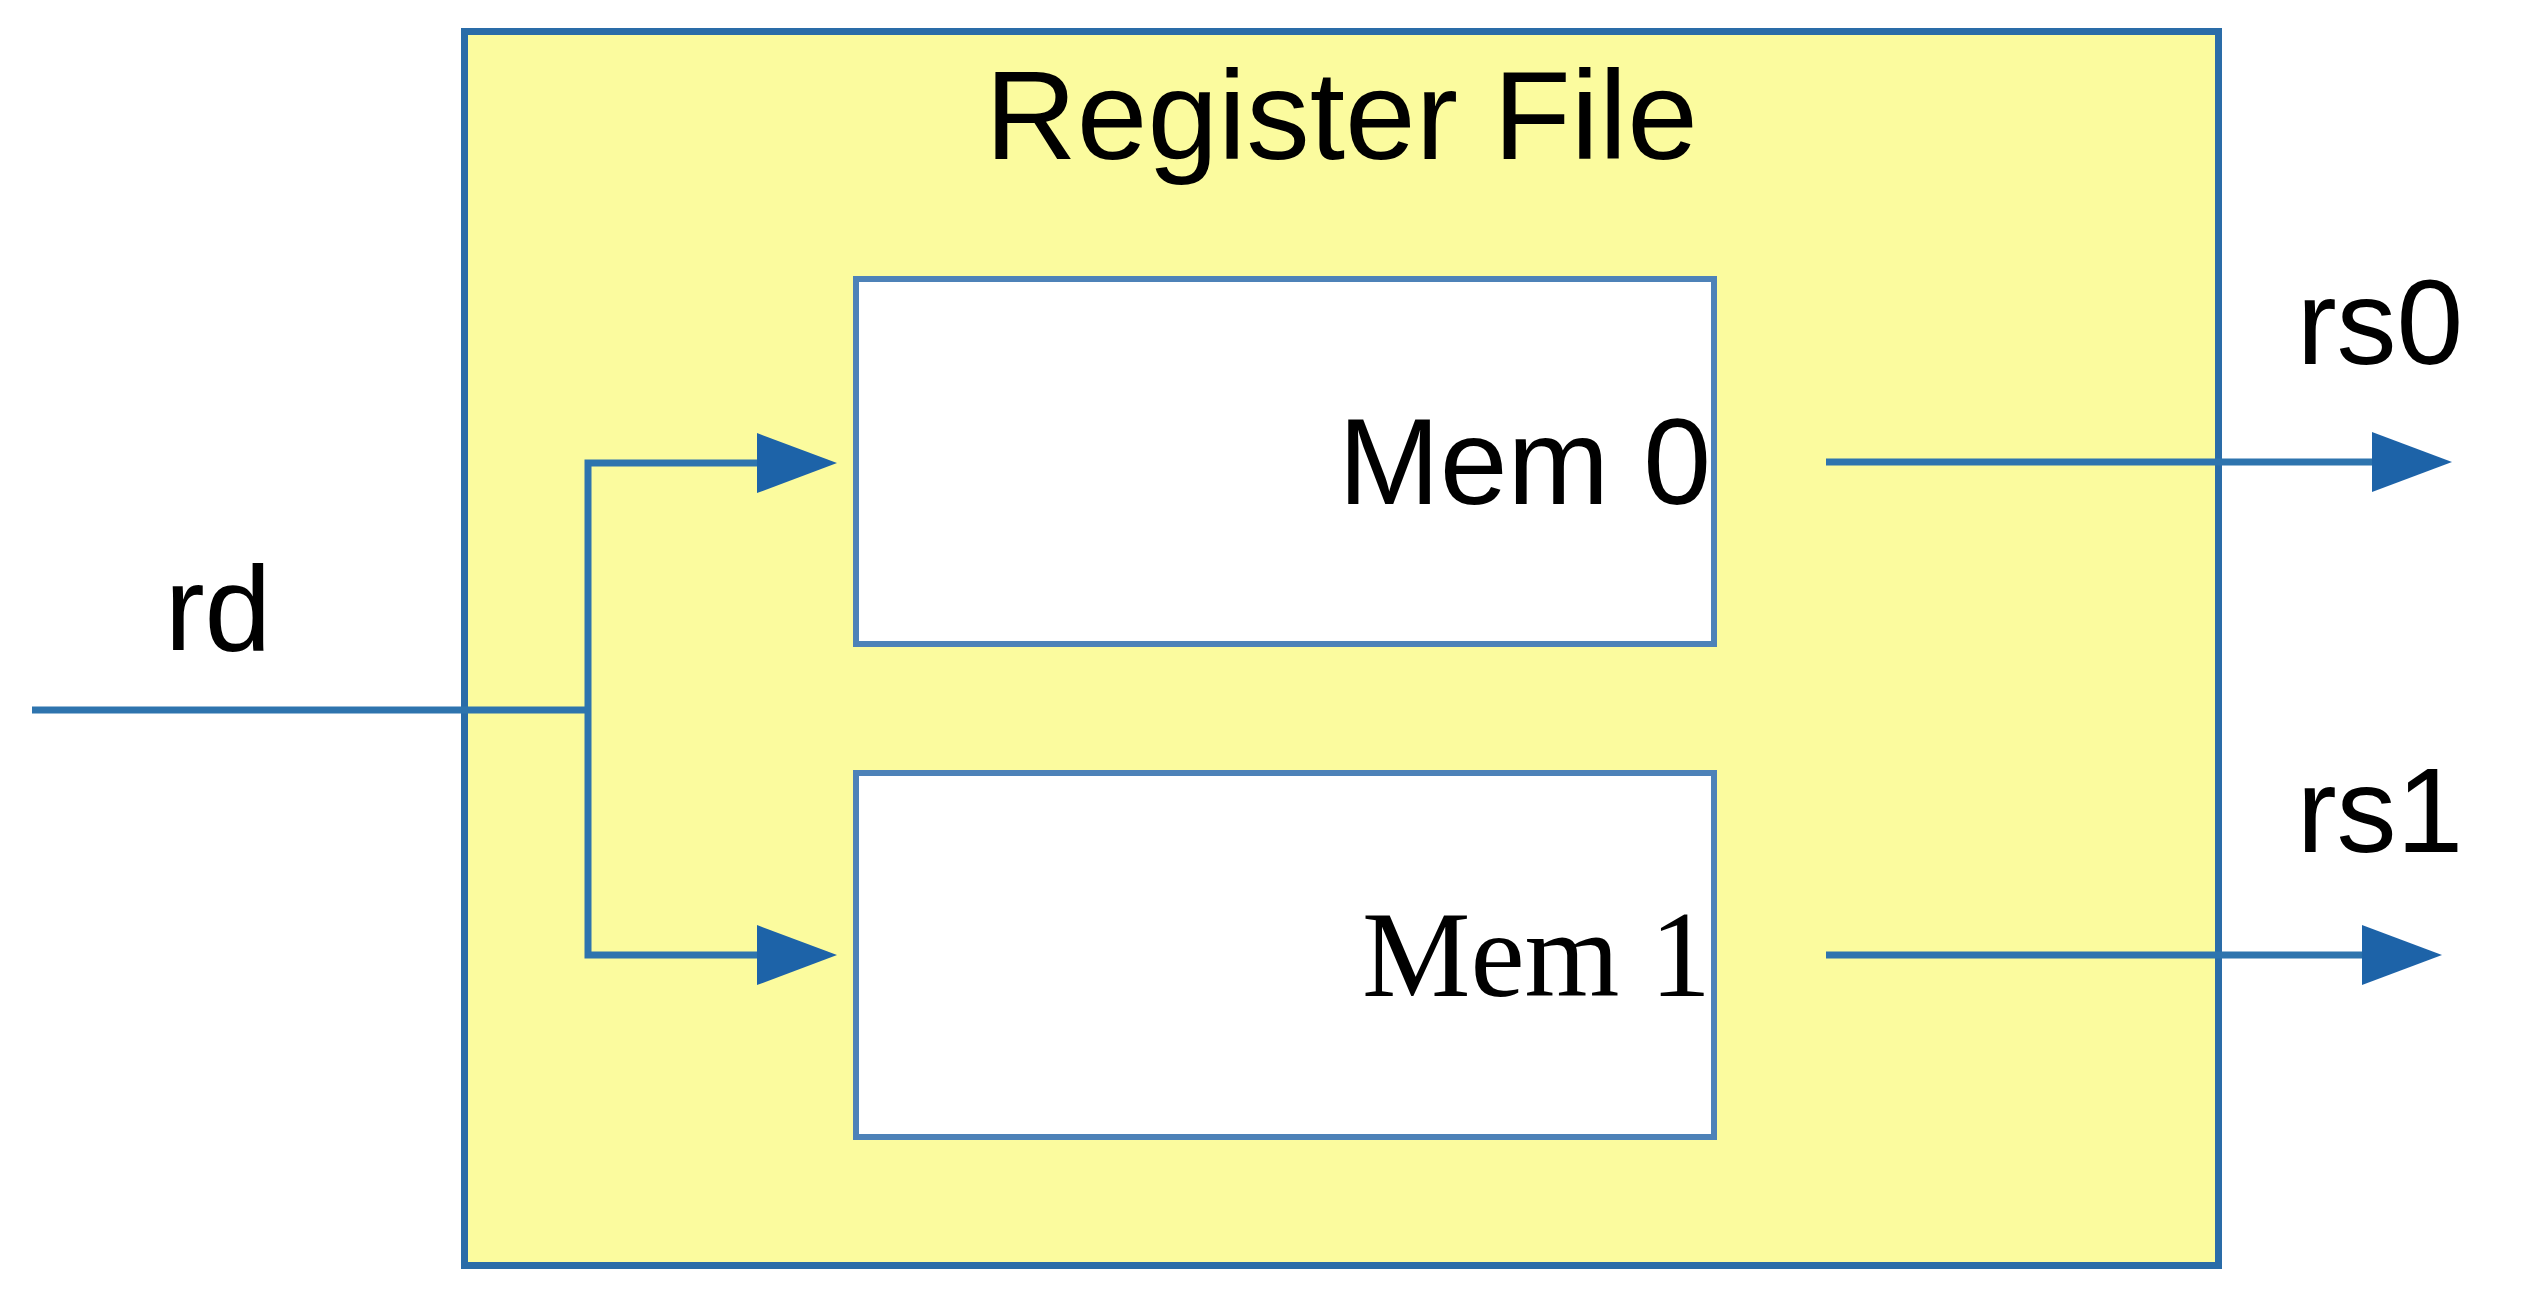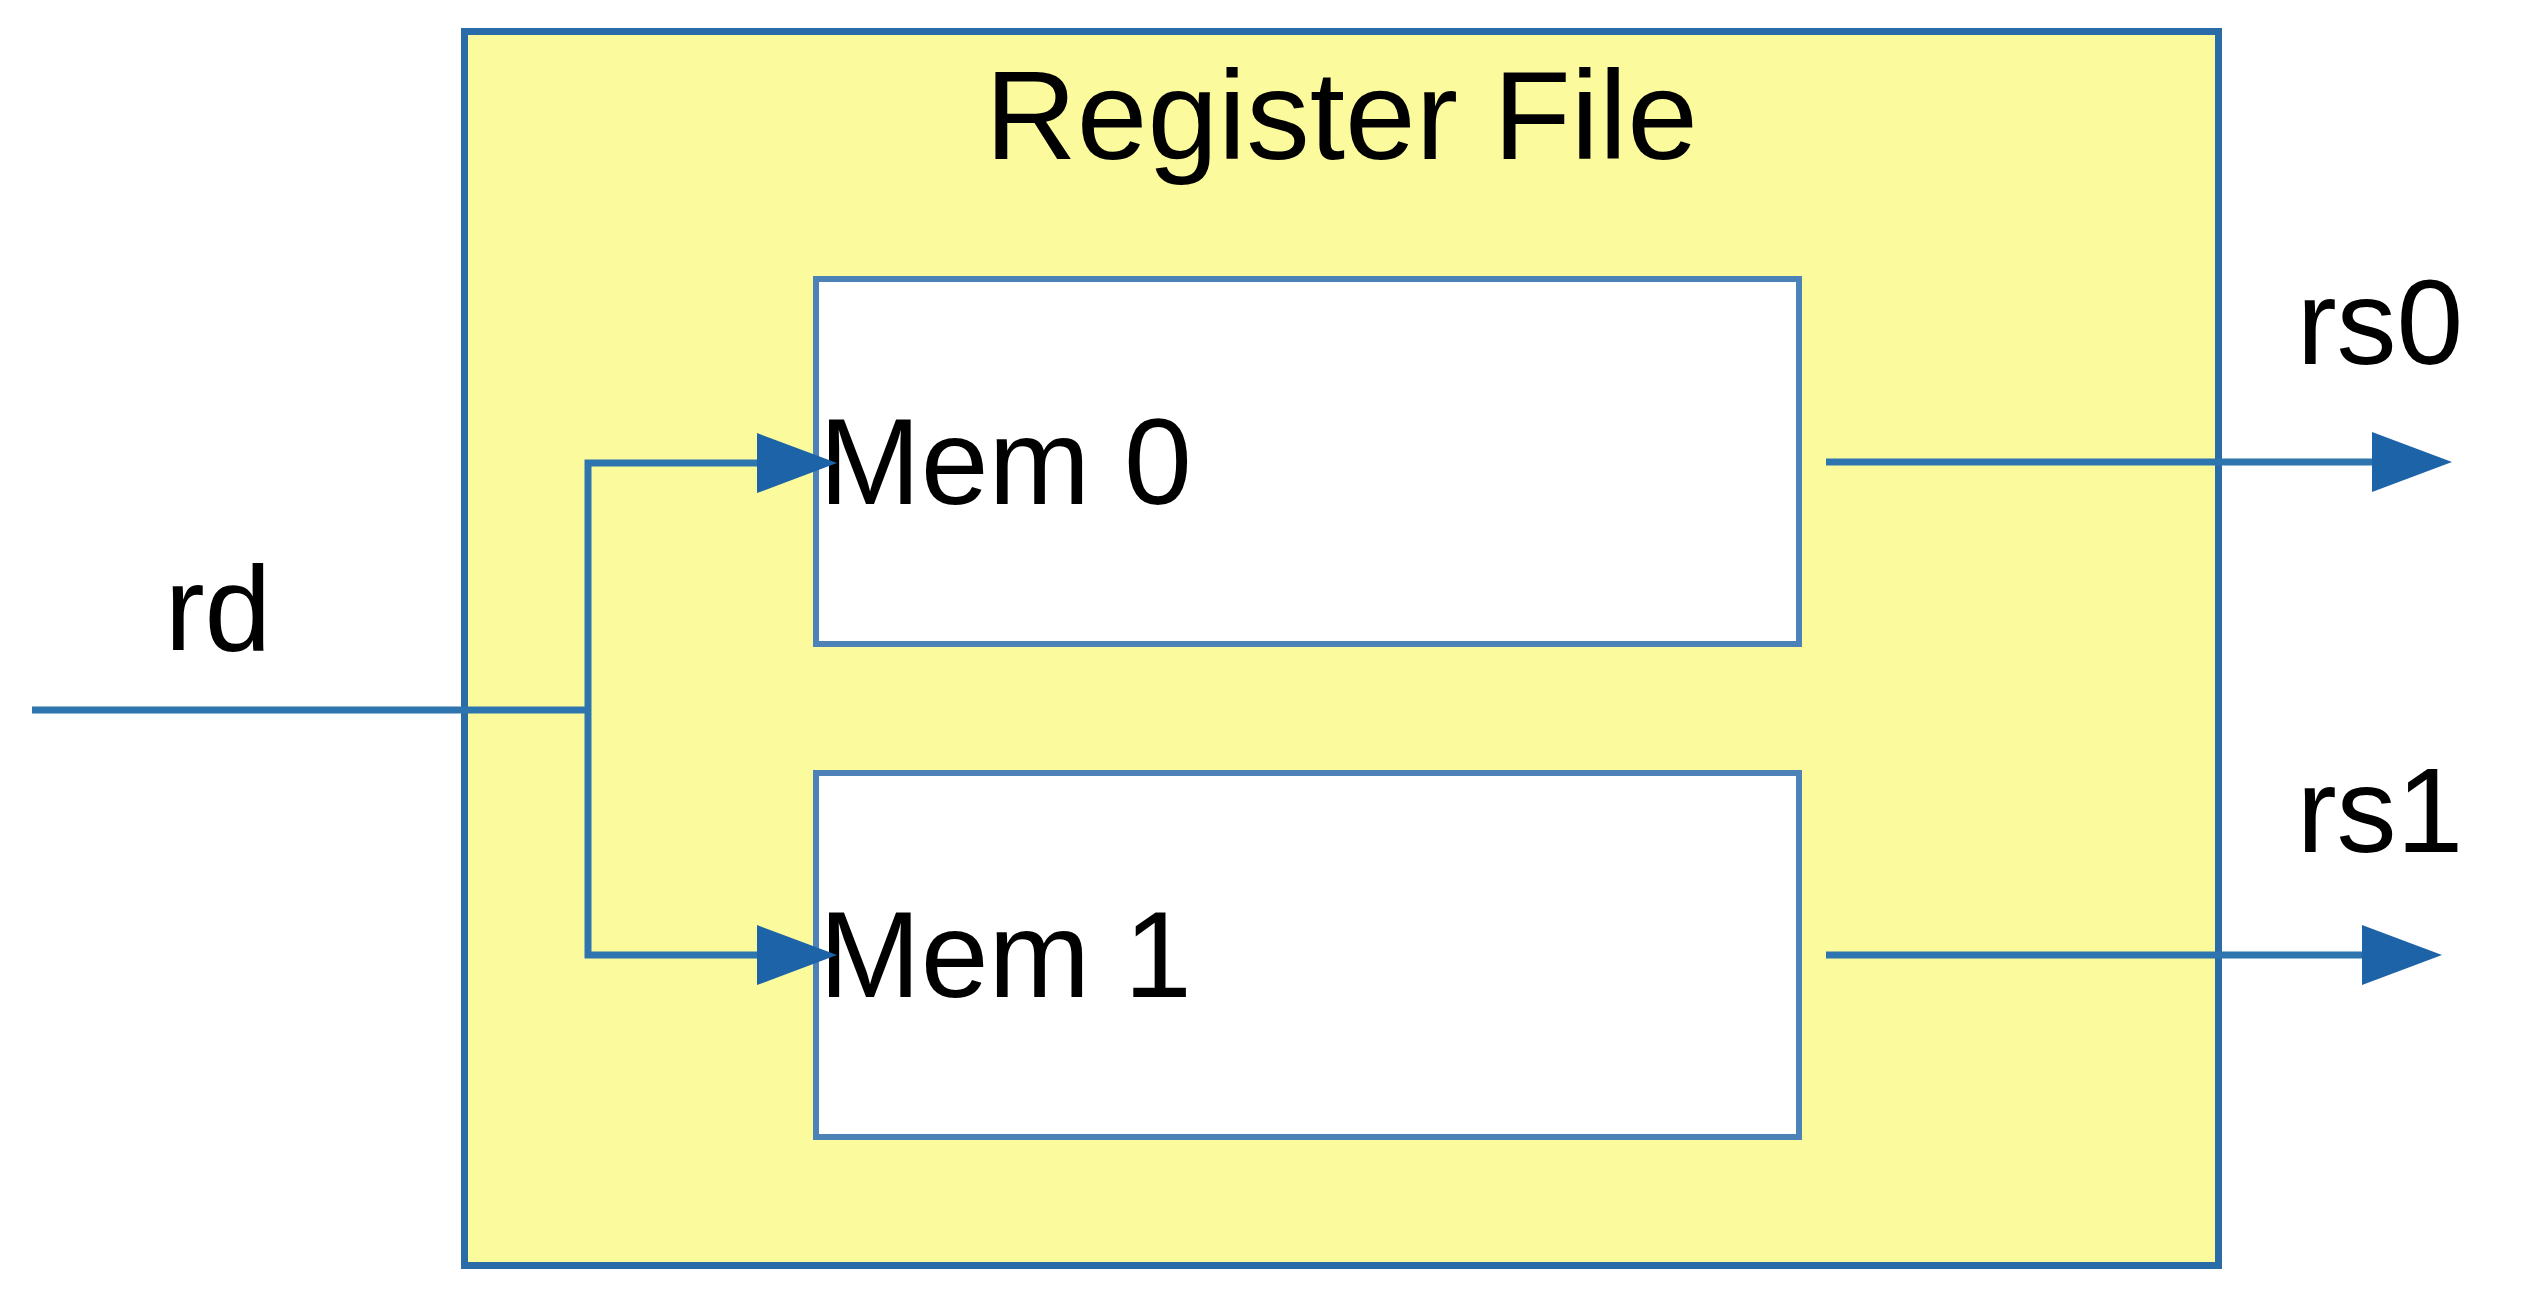--- a/index.html
+++ b/index.html
@@ -42,31 +42,31 @@
     left: 461px;
     top: 52px;
     width: 1761px;
     text-align: center;
     font-size: 127px;
     line-height: 1;
     white-space: nowrap;
   }
   .mem-box {
     position: absolute;
-    left: 813px;
-    width: 989px;
+    left: 853px;
+    width: 864px;
     height: 371px;
     background: var(--mem-box-fill);
     border: 6px solid var(--mem-box-border);
     display: flex;
     align-items: center;
-    justify-content: flex-start;
+    justify-content: flex-end;
   }
   .mem-box.mem0 { top: 276px; }
-  .mem-box.mem1 { top: 770px; height: 370px; }
+  .mem-box.mem1 { top: 770px; height: 370px; font-family: Liberation Serif, serif; }
   .mem-label {
     font-size: 122px;
     line-height: 1;
     white-space: nowrap;
   }
   .wires {
     position: absolute;
     left: 0;
     top: 0;
     width: 2530px;

